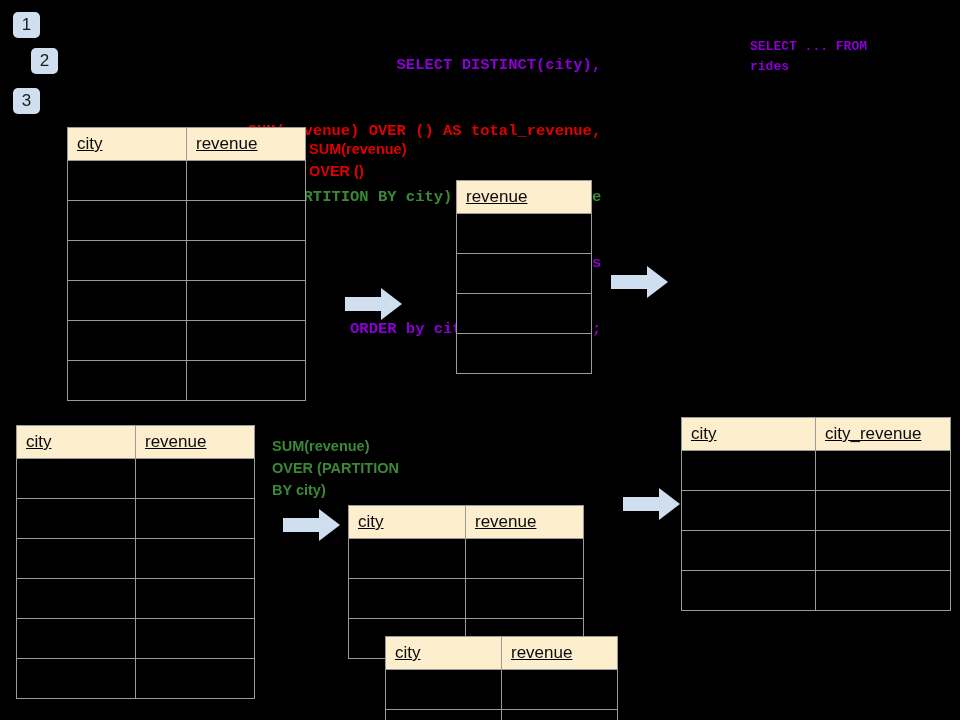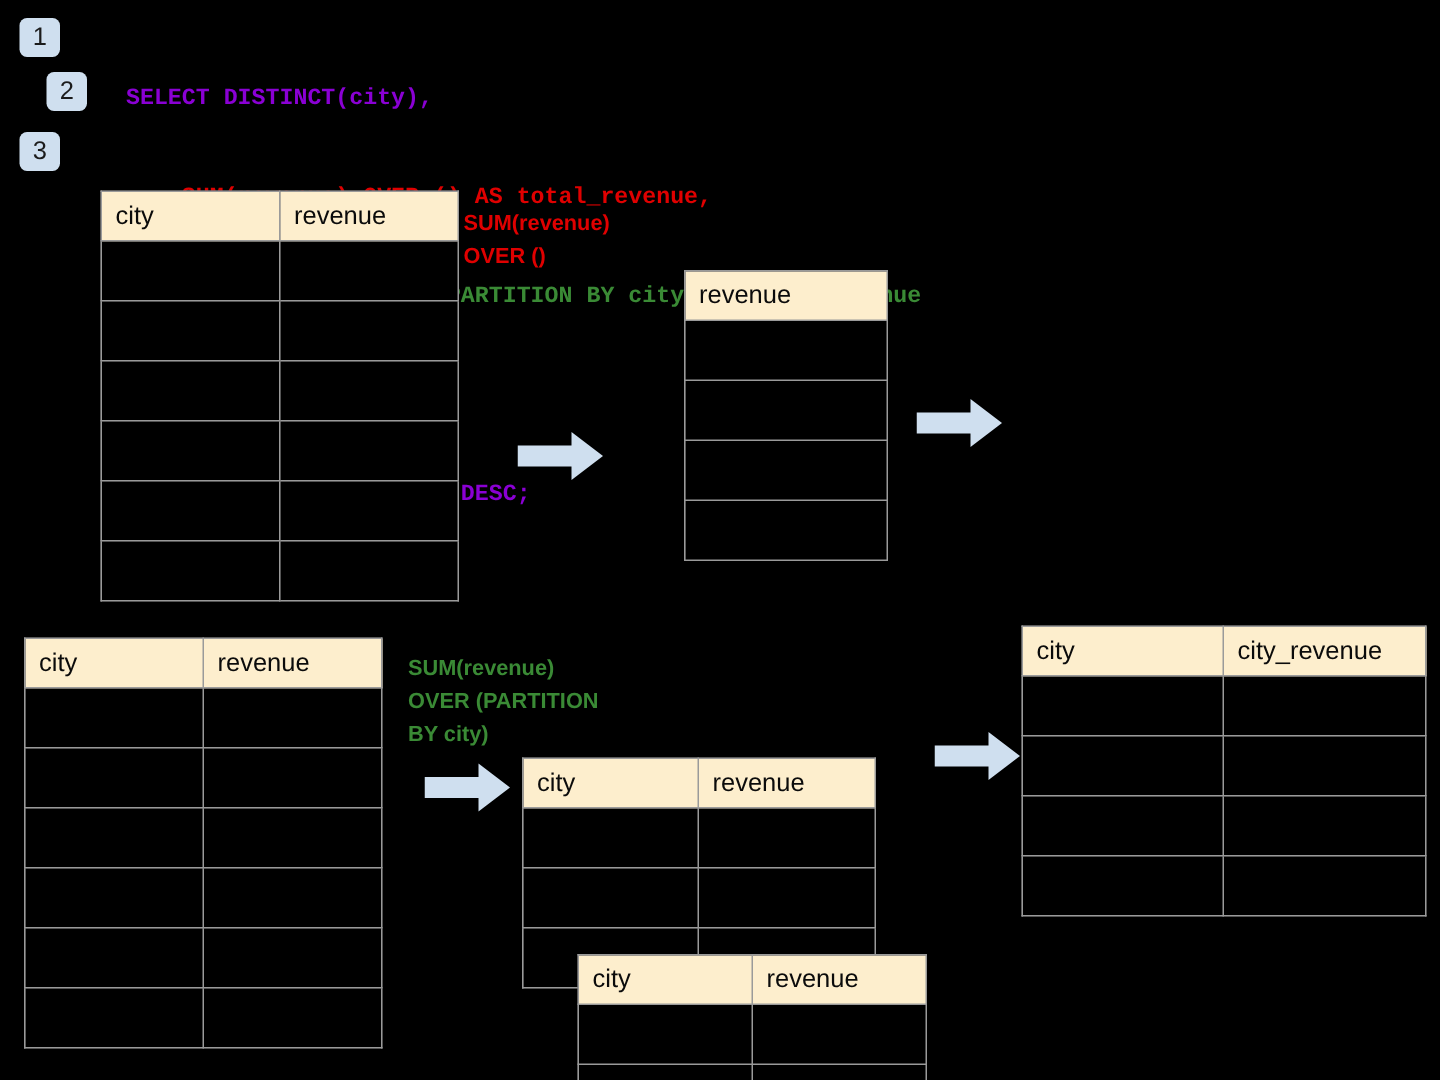--- a/index.html
+++ b/index.html
@@ -34,21 +34,21 @@
   
   .code {
     position: absolute;
     font-family: "Liberation Mono", monospace;
     font-size: 15.5px;
     line-height: 22px;
     white-space: pre;
     font-weight: bold;
     letter-spacing: 0px;
   }
-  .code-main { left: 84px; top: 10px; }
+  .code-main { left: 71px; top: 10px; text-align: right; }
   .c-purple { color: #8a00d4; }
   .c-red    { color: #e00000; }
   .c-green  { color: #3a8a35; }
 
   .code-side {
     position: absolute;
     left: 750px;
     top: 37px;
     font-family: "Liberation Mono", monospace;
     font-size: 13px;
@@ -66,21 +66,22 @@
     line-height: 22px;
     font-weight: bold;
     white-space: pre;
   }
 
   
   .tbl {
     position: absolute;
     border-collapse: collapse;
     table-layout: fixed;
-    background: #404040;
+    background: #4c1d95;
+    text-decoration: underline;
   }
   .tbl th, .tbl td {
     border: 1px solid #9a9a9a;
     padding: 0;
     margin: 0;
   }
   .tbl th {
     background: #fdeecd;
     color: #0b0b0b;
     font-family: "Liberation Sans", sans-serif;
@@ -113,20 +114,22 @@
   <div class="badge" style="left:13px; top:88px;">3</div>
 
   <div class="code code-main">
     <div class="c-purple">SELECT DISTINCT(city),</div>
     <div class="c-red">    SUM(revenue) OVER () AS total_revenue,</div>
     <div class="c-green">    SUM(revenue) OVER (PARTITION BY city) as city_revenue</div>
     <div class="c-purple">  FROM rides</div>
     <div class="c-purple">  ORDER by city_revenue DESC;</div>
   </div>
 
+  <div class="code-side">SELECT ... FROM
+rides</div>
 
   <div class="annot c-red" style="left:309px; top:138px;">SUM(revenue)
 OVER ()</div>
 
   <div class="annot c-green" style="left:272px; top:435px;">SUM(revenue)
 OVER (PARTITION
 BY city)</div>
 
   <table class="tbl" style="left:67px; top:127px; width:238px;">
     <colgroup>

